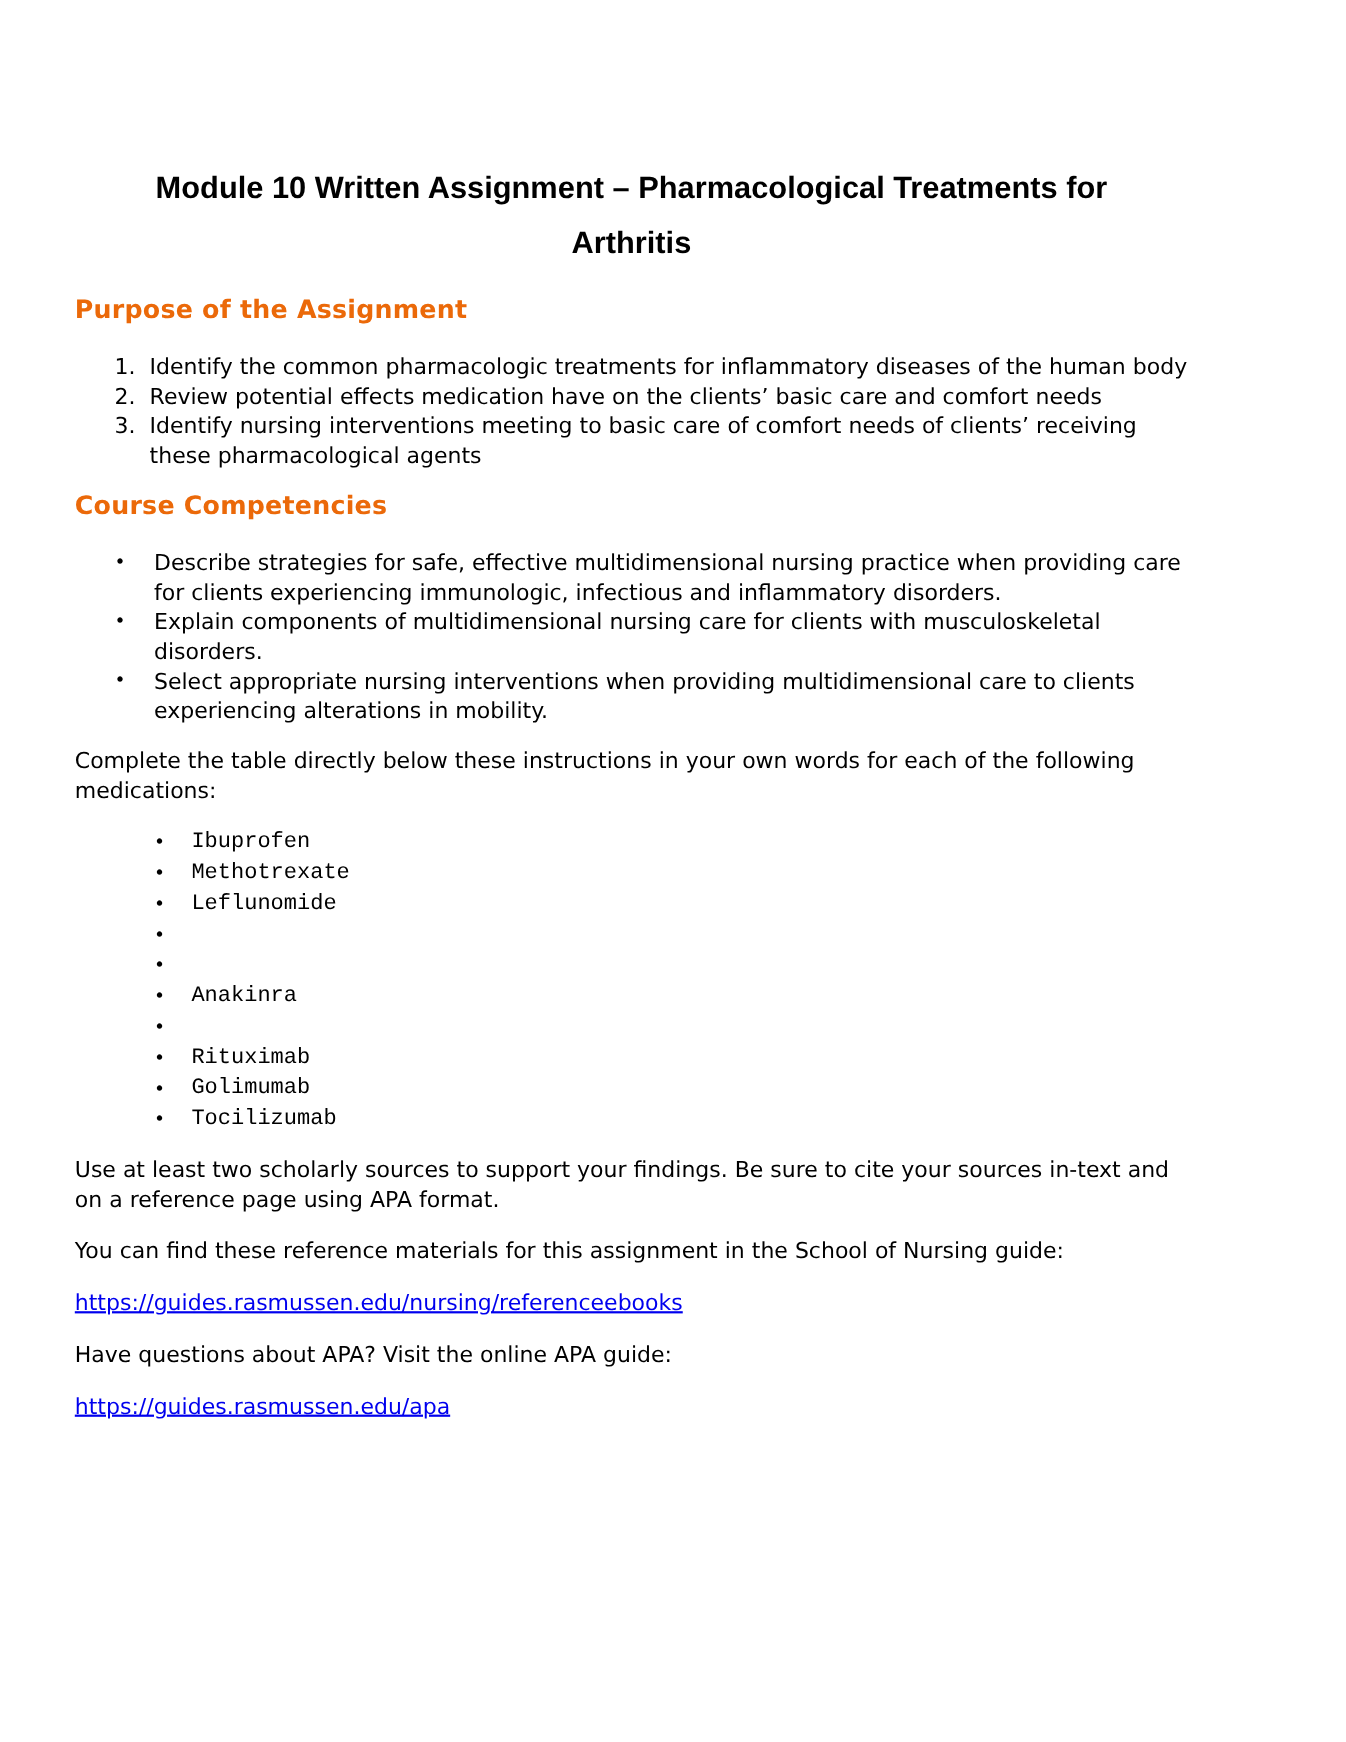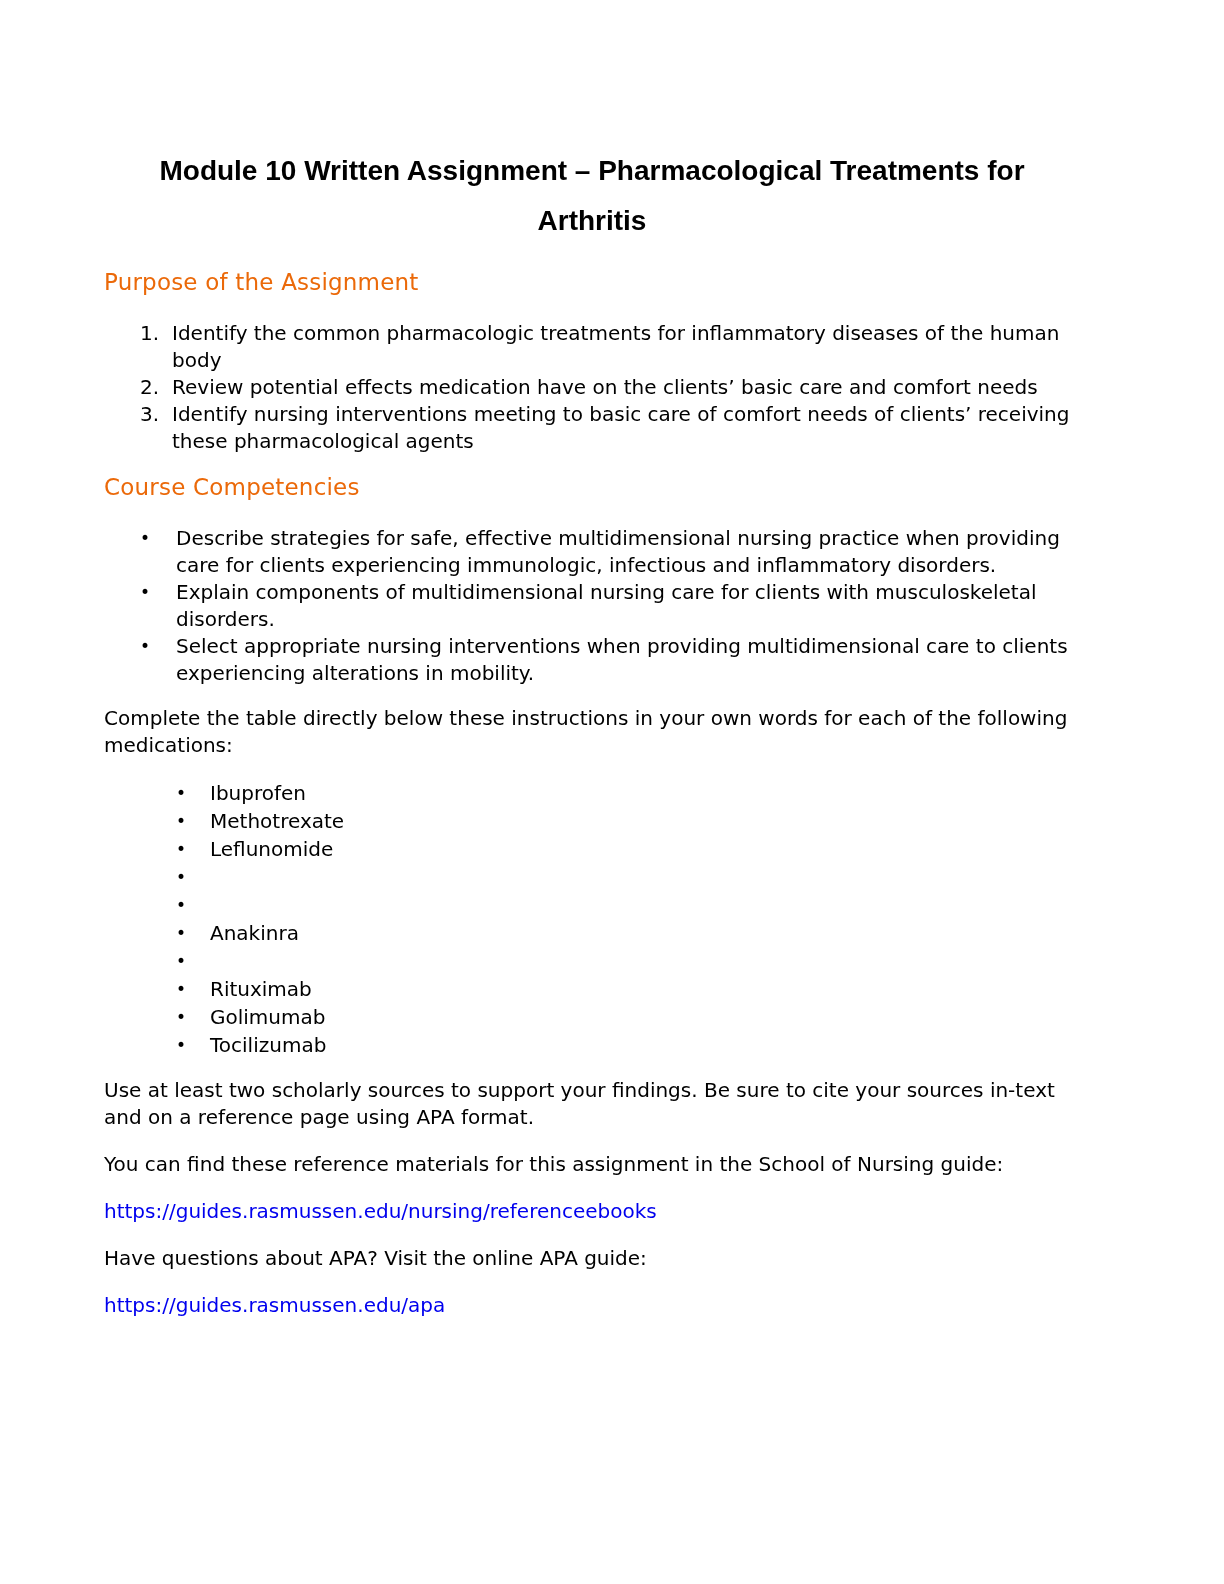--- a/index.html
+++ b/index.html
@@ -16,35 +16,35 @@
   body {
     width: 1224px;
     height: 1584px;
     font-family: "DejaVu Sans", sans-serif;
     color: var(--text-black);
     overflow: hidden;
   }
   .page {
     width: 1224px;
     height: 1584px;
-    padding: 146px 144px 0 104px;
+    padding: 146px 144px 0 68px;
   }
   .doc-title {
     font-family: "Liberation Sans", "DejaVu Sans", sans-serif;
     font-weight: bold;
     font-size: 28px;
     line-height: 50px;
     text-align: center;
     margin: 0 0 22px 0;
     color: #000000;
   }
   .section-heading {
     color: var(--heading-orange);
     font-size: 23px;
-    font-weight: normal;
+    font-weight: bold;
     line-height: 28px;
     margin: 16px 0 24px 0;
     letter-spacing: 0.2px;
   }
   .body-text {
     font-size: 20px;
     line-height: 27px;
   }
   p.para {
     margin: 0 0 20px 0;
@@ -77,23 +77,25 @@
   }
   
   .med-row .marker {
     margin-left: 72px;
     width: 34px;
     font-size: 17px;
     line-height: 28px;
   }
   .med-row .item-text {
     line-height: 28px;
+    font-family: Liberation Mono, monospace;
   }
   a.doc-link {
     color: var(--link-blue);
+    text-decoration: underline;
     cursor: pointer;
   }
 </style>
 </head>
 <body>
 
 <div class="page">
 
   <h1 class="doc-title">
     <span>Module 10 Written Assignment – Pharmacological Treatments for</span><br>

